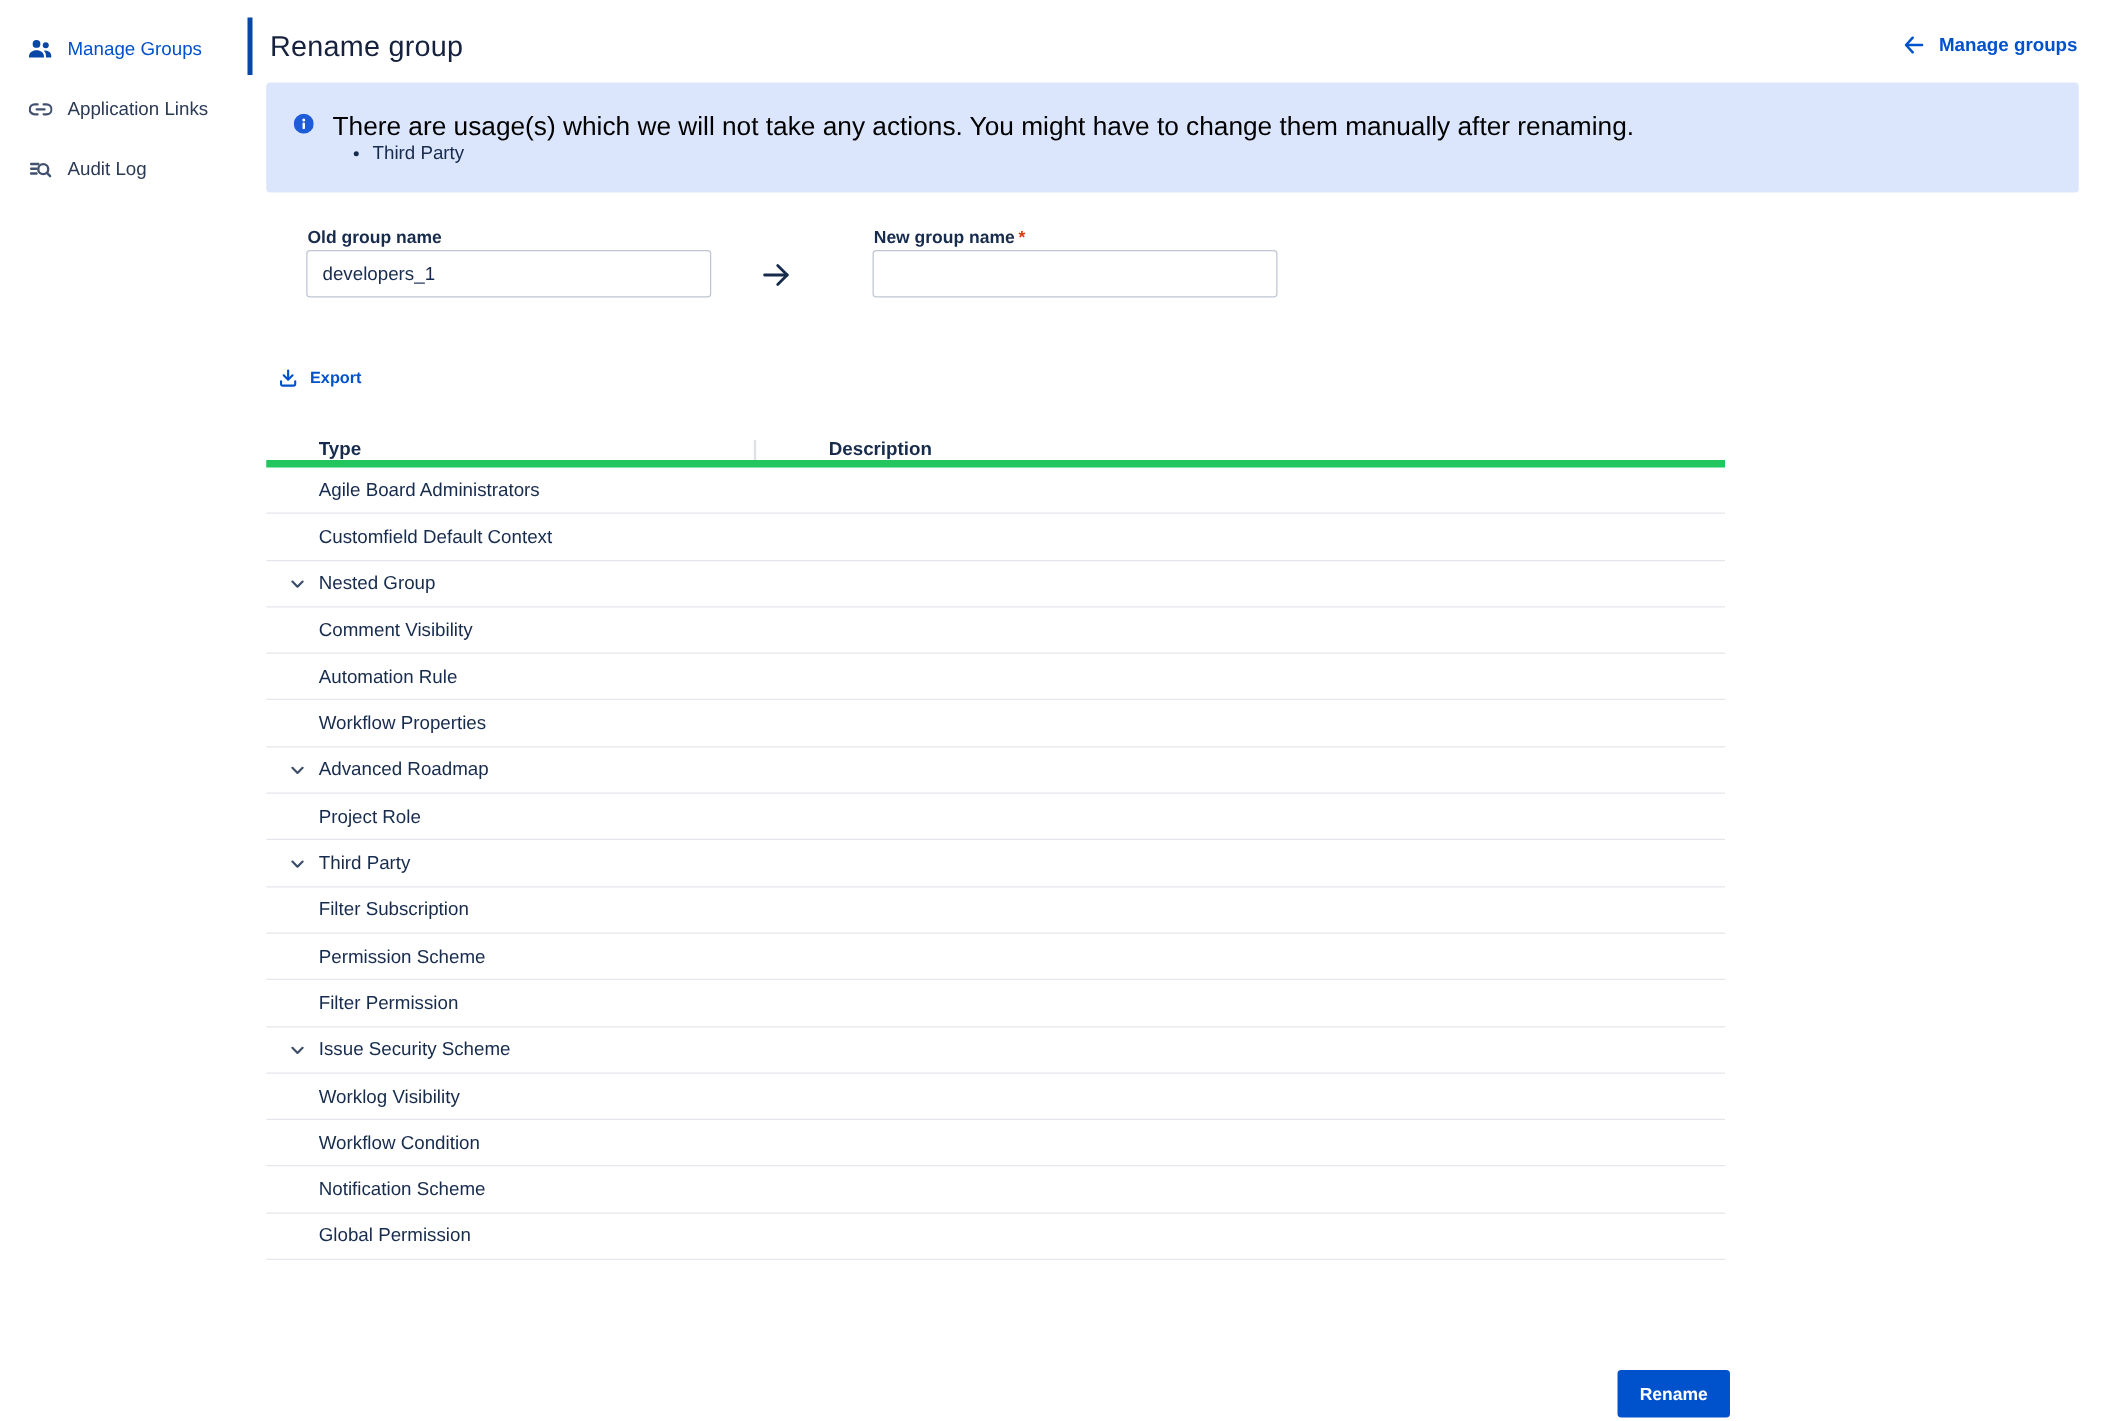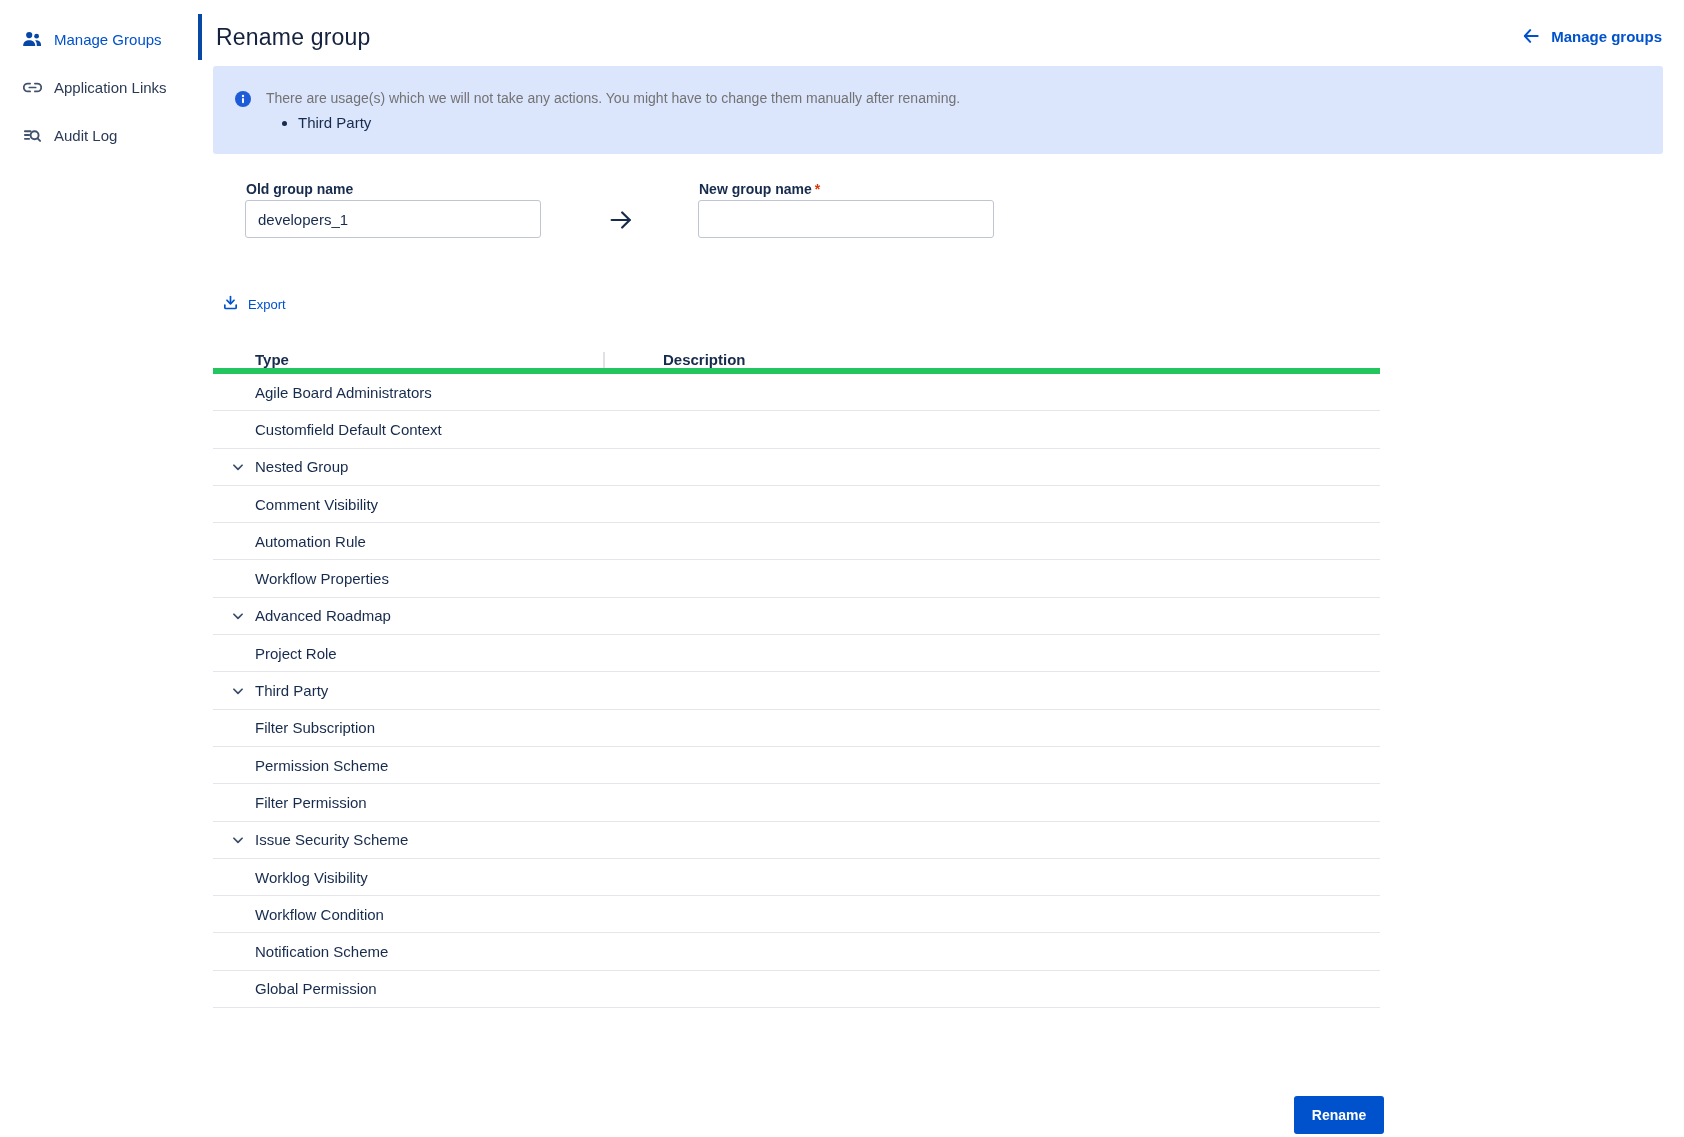--- a/index.html
+++ b/index.html
@@ -19,34 +19,34 @@
     border-left:4px solid #0747A6; padding-left:14px; }
   .page-title { font-size:23px; font-weight:400; color:#15213d; letter-spacing:.2px; }
   .back-link { position:absolute; top:26px; right:22px; display:flex; align-items:center; gap:10px;
     color:#0052CC; font-size:15px; font-weight:600; cursor:pointer; }
   .back-link svg { display:block; }
 
   
   .banner { position:absolute; left:213px; top:66px; width:1450px; height:88px;
     background:#DBE5FC; border-radius:3px; }
   .banner-icon { position:absolute; left:22px; top:25px; width:16px; height:16px; }
-  .banner-msg { position:absolute; left:53px; top:24px; font-size:14px; color:#737373; }
+  .banner-msg { position:absolute; left:53px; top:24px; font-size:21px; color:#000000; }
   .banner-list { position:absolute; left:85px; top:46px; list-style:disc; }
   .banner-list li { font-size:15px; color:#172B4D; margin-top:2px; }
 
   
   .field-label { position:absolute; font-size:14px; font-weight:700; color:#172B4D; }
   .req { color:#DE350B; margin-left:3px; }
-  .text-input { position:absolute; width:296px; height:38px; border:1.5px solid #bfc6d1; border-radius:3px;
+  .text-input { position:absolute; width:324px; height:38px; border:1.5px solid #bfc6d1; border-radius:3px;
     background:#fff; font-family:"Liberation Sans",sans-serif; font-size:15px; color:#172B4D; padding:0 12px; outline:none; }
   .arrow-mid { position:absolute; left:607px; top:206px; color:#172B4D; }
 
   
-  .export-link { position:absolute; left:222px; top:294px; display:flex; align-items:center; gap:9px;
-    color:#0052CC; font-size:13px; font-weight:400; cursor:pointer; }
+  .export-link { position:absolute; left:222px; top:294px; display:flex; gap:9px;
+    color:#0052CC; font-size:13px; font-weight:700; cursor:pointer; }
 
   
   .usage-table { position:absolute; left:213px; top:328px; width:1167px; }
   .thead { display:flex; height:46px; align-items:flex-end; border-bottom:6px solid #22c55e; }
   .th-type { width:390px; padding-left:42px; font-size:15px; font-weight:700; color:#172B4D; }
   .th-desc { flex:1; display:flex; align-items:center; font-size:15px; font-weight:700; color:#172B4D;gap:48px; }
   .col-divider { display:inline-block; width:2px; height:16px; background:#DFE1E6; margin-right:10px; }
   .trow { position:relative; display:flex; align-items:center; height:37.3px; border-bottom:1px solid #E4E6EB; }
   .chevron-wrap { position:absolute; left:15px; top:0; height:100%; width:20px;
     display:flex; align-items:center; justify-content:center; cursor:pointer; color:#3c4d6b; }

